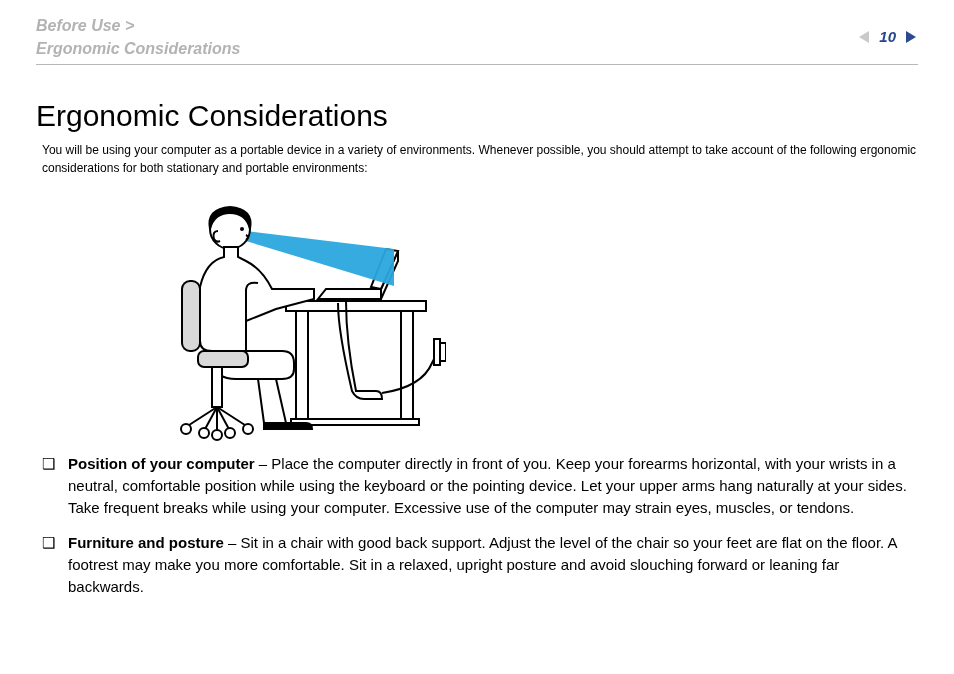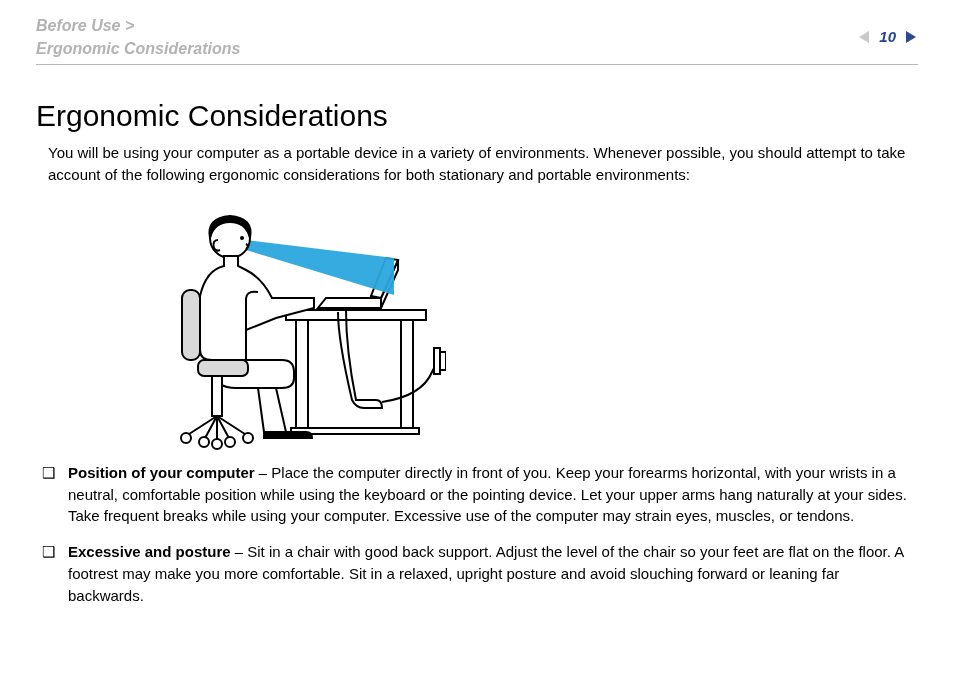--- a/index.html
+++ b/index.html
@@ -59,23 +59,23 @@
     padding-top: 34px;
   }
   h1.title {
     margin: 0 0 10px 0;
     font-weight: 400;
     font-size: 30px;
     color: #000;
     line-height: 1.1;
   }
   .intro {
-    font-size: 15px;
-    line-height: 1.45;
-    margin: 0 0 14px 12px;
+    font-size: 12px;
+    line-height: 1.45;
+    margin: 0 0 14px 6px;
   }
   .figure {
     text-align: left;
     margin: 8px 0 8px 110px;
   }
   .bullets {
     margin: 0;
     padding: 0;
     list-style: none;
   }
@@ -195,19 +195,19 @@
     <ul class="bullets">
       <li>
         <span class="marker">❑</span>
         <span class="text">
           <span class="bold">Position of your computer</span><span> – Place the computer directly in front of you. Keep your forearms horizontal, with your wrists in a neutral, comfortable position while using the keyboard or the pointing device. Let your upper arms hang naturally at your sides. Take frequent breaks while using your computer. Excessive use of the computer may strain eyes, muscles, or tendons.</span>
         </span>
       </li>
       <li>
         <span class="marker">❑</span>
         <span class="text">
-          <span class="bold">Excessive and posture</span><span> – Sit in a chair with good back support. Adjust the level of the chair so your feet are flat on the floor. A footrest may make you more comfortable. Sit in a relaxed, upright posture and avoid slouching forward or leaning far backwards.</span>
+          <span class="bold">Furniture and posture</span><span> – Sit in a chair with good back support. Adjust the level of the chair so your feet are flat on the floor. A footrest may make you more comfortable. Sit in a relaxed, upright posture and avoid slouching forward or leaning far backwards.</span>
         </span>
       </li>
     </ul>
   </div>
 
 </div>
 
 </body></html>

